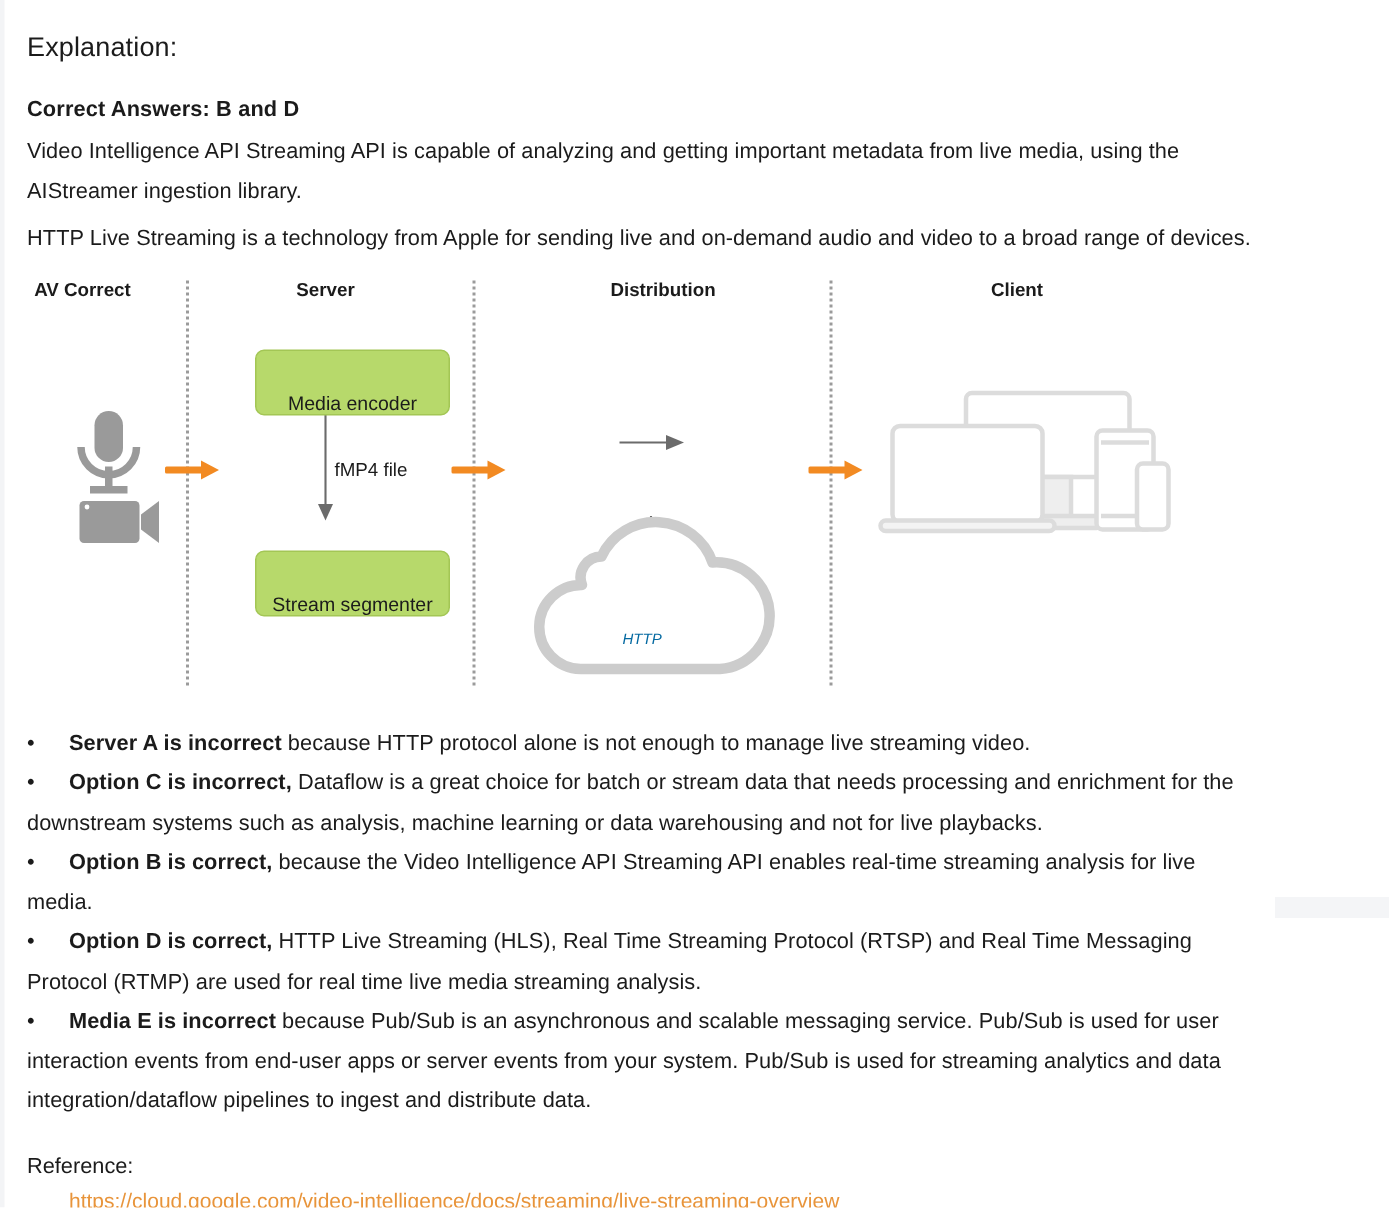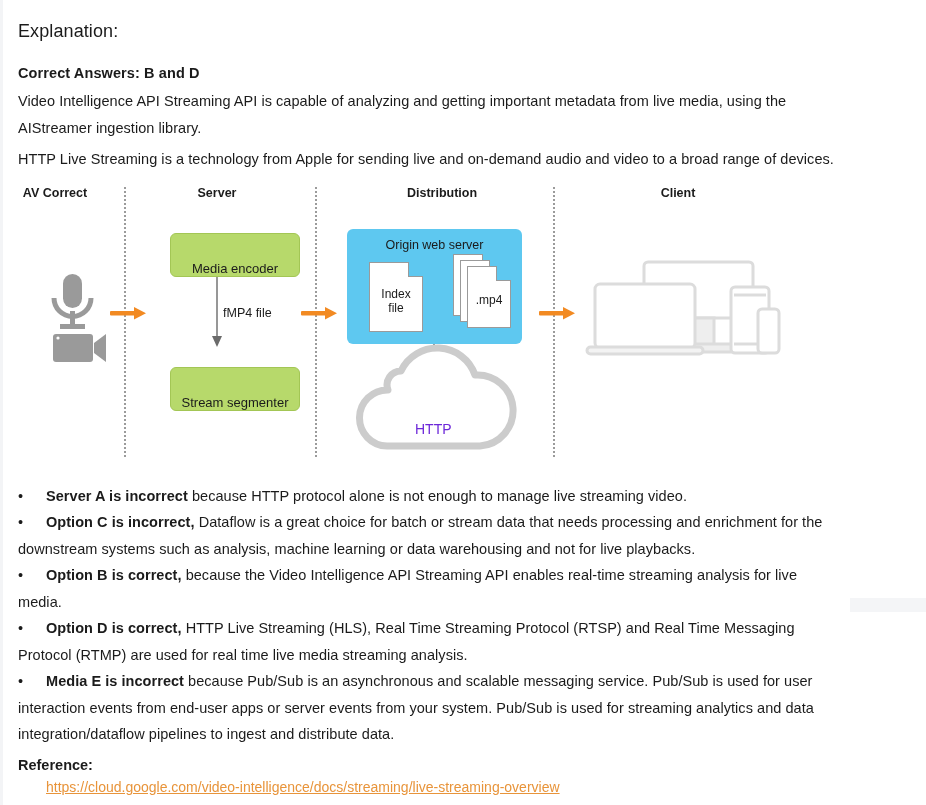--- a/index.html
+++ b/index.html
@@ -143,23 +143,24 @@
 
   .label-plain {
     position: absolute;
     font-size: 12.5px;
     color: #1b1b1b;
     white-space: nowrap;
   }
 
   .cloud-label {
     position: absolute;
-    font-size: 14px;
-    color: #6d28d9;
+    font-size: 10px;
+    color: #0369a1;
     white-space: nowrap;
+    font-style: italic;
   }
 
   svg.layer {
     position: absolute;
     left: 0;
     top: 0;
     overflow: visible;
   }
 
   
@@ -177,23 +178,23 @@
     display: inline-block;
     width: 28px;
     text-align: left;
     vertical-align: top;
   }
   .bullet-lead {
     font-weight: 700;
   }
   .reference-title {
     font-size: 14.5px;
-    font-weight: 700;
+    font-weight: 400;
     line-height: 22px;
-    margin-top: 6px;
+    margin-top: 19px;
   }
   .reference-link {
     display: block;
     font-size: 14px;
     line-height: 22px;
     color: #e8943a;
     text-decoration: underline;
     padding-left: 28px;
     white-space: nowrap;
     overflow: hidden;
@@ -298,40 +299,20 @@
     <div class="green-box" style="left:152px; top:52px; width:130px; height:44px;">
       <span>Media encoder</span>
     </div>
 
     <div class="label-plain" style="left:205px; top:125px;">fMP4 file</div>
 
     <div class="green-box" style="left:152px; top:186px; width:130px; height:44px;">
       <span>Stream segmenter</span>
     </div>
 
-    <div class="blue-box" style="left:329px; top:48px; width:175px; height:115px;">
-      <div class="blue-box-title">Origin web server</div>
-
-      <div class="doc-shape" style="left:22px; top:33px; width:54px; height:70px;">
-        <div class="doc-fold"></div>
-        <div class="doc-label" style="top:24px;">Index</div>
-        <div class="doc-label" style="top:38px;">file</div>
-      </div>
-
-      <div class="doc-shape" style="left:106px; top:25px; width:44px; height:62px;">
-        <div class="doc-fold"></div>
-      </div>
-      <div class="doc-shape" style="left:113px; top:31px; width:44px; height:62px;">
-        <div class="doc-fold"></div>
-      </div>
-      <div class="doc-shape" style="left:120px; top:37px; width:44px; height:62px;">
-        <div class="doc-fold"></div>
-        <div class="doc-label" style="top:26px;">.mp4</div>
-      </div>
-    </div>
 
     <div class="cloud-label" style="left:397px; top:240px;">HTTP</div>
 
   </div>
 
   <div class="bullets">
     <div class="bullet-row">
       <span class="bullet-dot">•</span><span class="bullet-lead">Server A is incorrect</span><span> because HTTP protocol alone is not enough to manage live streaming video.</span>
     </div>
     <div class="bullet-row">

